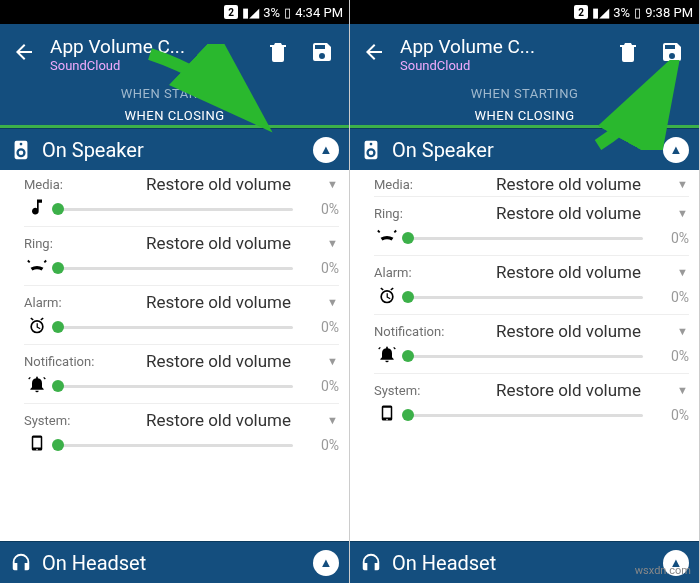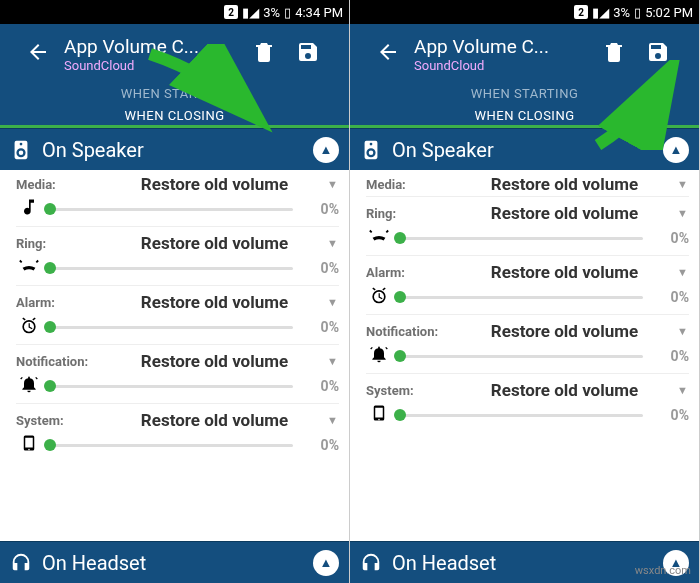--- a/index.html
+++ b/index.html
@@ -42,21 +42,21 @@
     align-items: center;
     justify-content: center;
     border-radius: 2px;
   }
   .appbar {
     background: #144E7E;
     color: #fff;
     height: 60px;
     display: flex;
     align-items: center;
-    padding: 0 26px;
+    padding: 0 12px;
     gap: 14px;
   }
   .appbar .back { width: 24px; text-align: center; cursor: pointer; }
   .appbar .titles { flex: 1; overflow: hidden; }
   .appbar .title { font-size: 19px; white-space: nowrap; overflow: hidden; text-overflow: ellipsis; }
   .appbar .subtitle { font-size: 13px; color: #f0abfc; }
   .appbar .action { width: 30px; text-align: center; cursor: pointer; }
   .tabs {
     background: #144E7E;
     display: flex;
@@ -101,22 +101,21 @@
     font-size: 13px;
     margin-left: auto;
     cursor: pointer;
   }
   .list {
     flex: 1;
     background: #fff;
     overflow-y: hidden;
   }
   .row {
-    padding: 4px 10px 2px 16px;
-    font-weight: bold;
+    padding: 4px 10px 2px 24px;
   }
   .row-top {
     display: flex;
     align-items: center;
     gap: 6px;
   }
   .row-label {
     font-size: 13px;
     color: #707070;
     width: 86px;
@@ -356,21 +355,21 @@
     <path d="M10 10 Q 70 30 115 72" stroke="#2ab82e" stroke-width="12" fill="none" marker-end="url(#ah1)"></path>
   </svg>
 </div>
 
 <div class="panel">
   <div class="statusbar">
     <span class="sim">2</span>
     <span>▮◢</span>
     <span>3%</span>
     <span>▯</span>
-    <span>5:02 PM</span>
+    <span>9:38 PM</span>
   </div>
 
   <div class="appbar">
     <div class="back">
       <svg class="icon" viewBox="0 0 24 24">
           <path d="M20 11H7.8l5.6-5.6L12 4l-8 8 8 8 1.4-1.4L7.8 13H20z"></path>
         </svg>
     </div>
     <div class="titles">
       <div class="title">App Volume C...</div>

